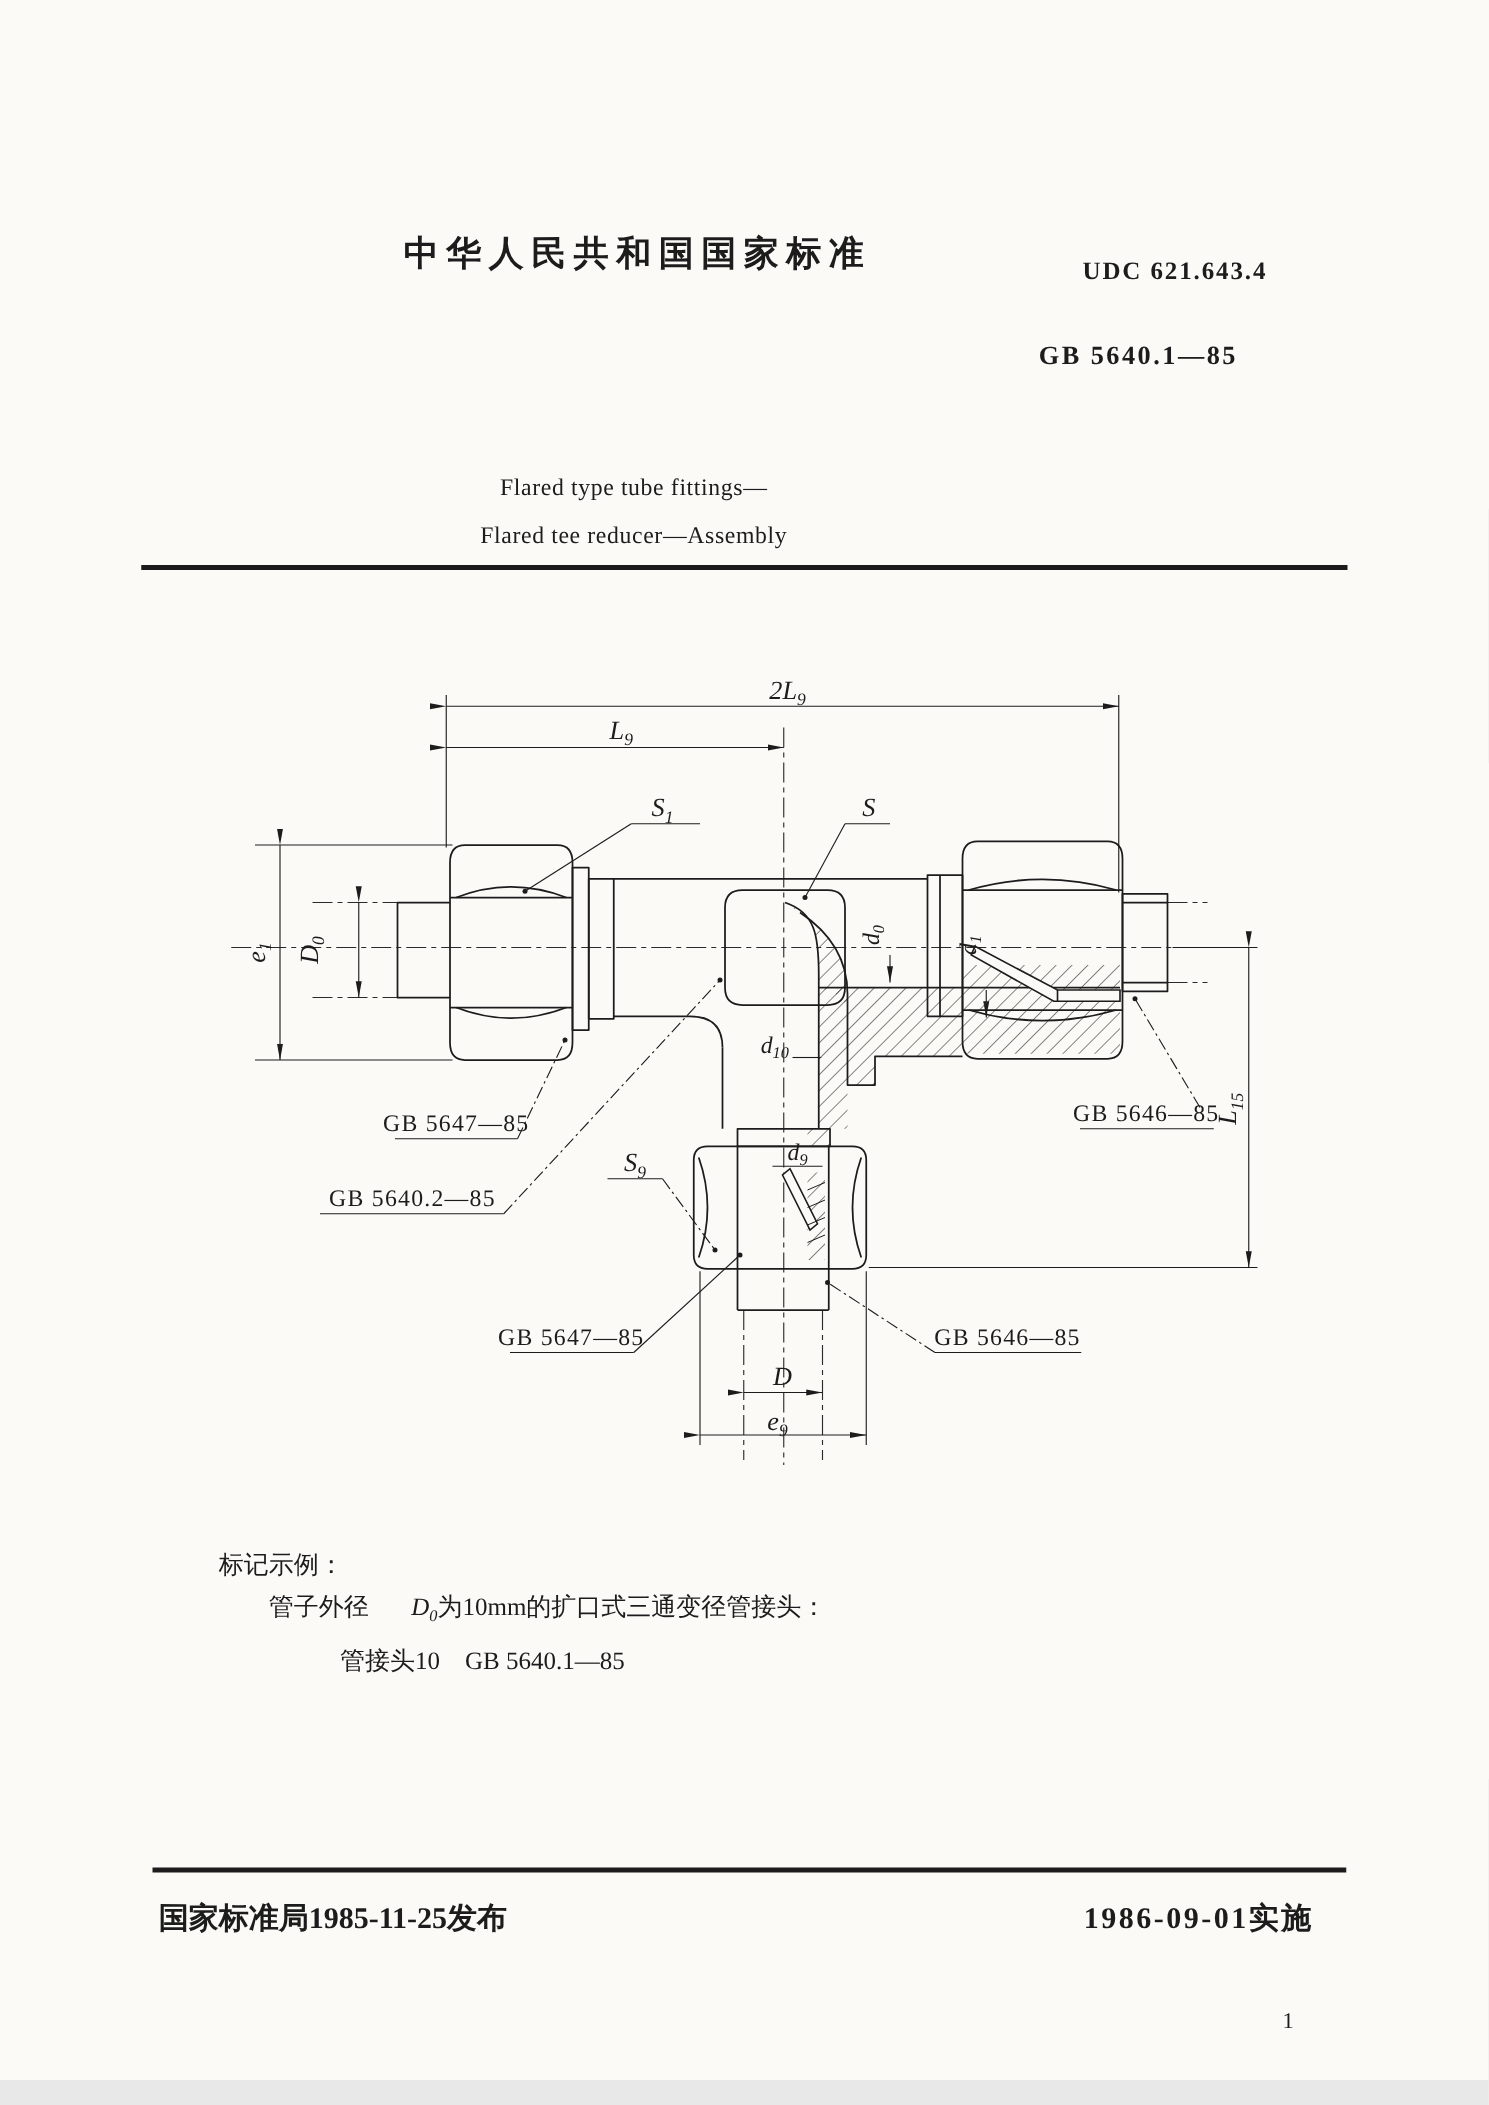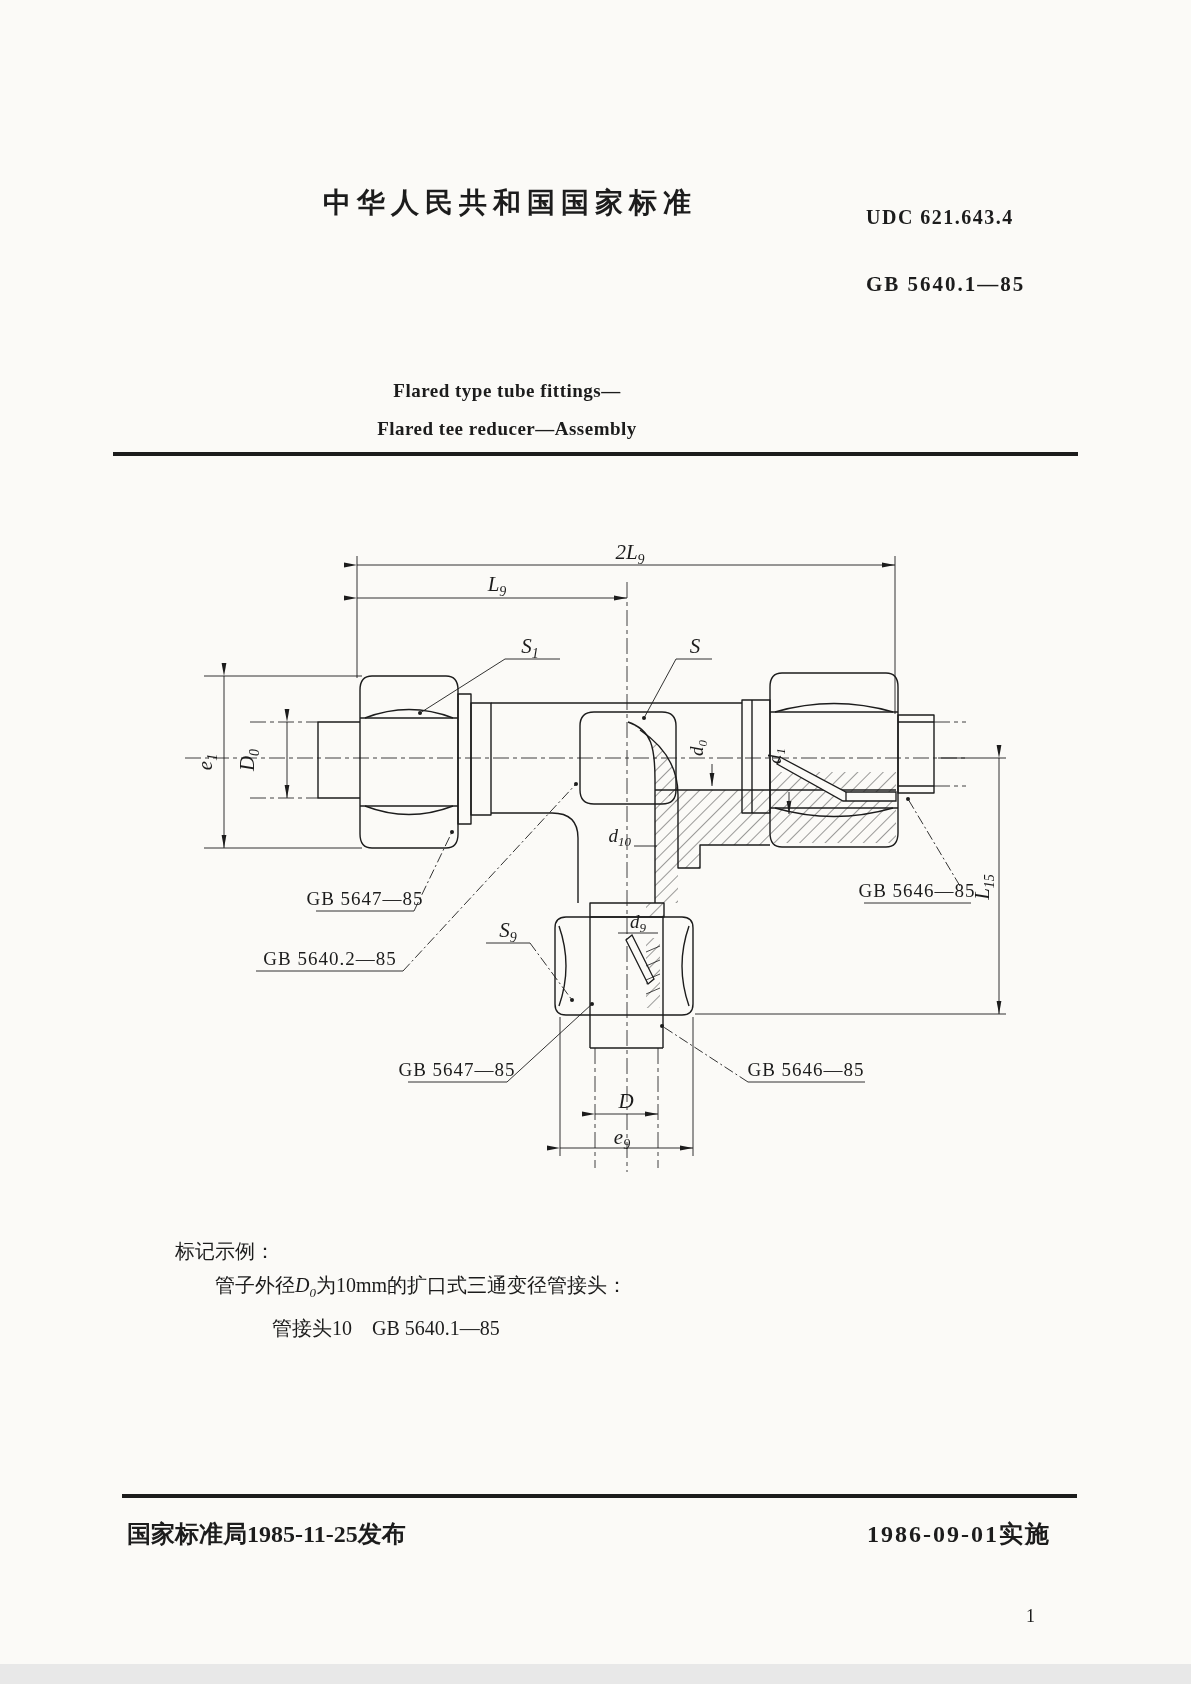--- a/index.html
+++ b/index.html
@@ -12,43 +12,43 @@
     color:#1c1c1c;
     overflow:hidden;
   }
   .abs{position:absolute;white-space:pre;}
   .cx{transform:translateX(-50%);}
   .zh{font-family:"Liberation Serif",serif;}
   .org-line{font-size:28px;font-weight:700;letter-spacing:6px;}
   .udc{font-size:20px;font-weight:700;letter-spacing:1.5px;font-family:"Liberation Serif",serif;margin-top:12px;}
   .stdno{font-size:21px;font-weight:700;letter-spacing:2px;}
   .title-zh{font-size:33px;font-weight:700;letter-spacing:4px;}
-  .title-en{font-size:19px;font-weight:700;letter-spacing:0.5px;}
+  .title-en{font-size:19px;font-weight:400;letter-spacing:0.5px;}
   .rule{position:absolute;background:#1c1c1c;}
   .scope{font-size:21px;letter-spacing:0.5px;}
   .mark-head{font-size:20px;}
   .mark-line{font-size:20px;}
-  .dimvar{font-style:italic;font-family:"Liberation Serif",serif;}
+  .dimvar{font-style:italic;font-family:"Liberation Serif",serif;margin-left:34px;}
   .dimvar sub{font-size:13px;}
   .footer-txt{font-size:24px;font-weight:700;}
   .pageno{font-size:18px;}
   svg text{fill:#1c1c1c;}
   .dimtxt{font:italic 21px "Liberation Serif",serif;}
   .dimtxt-sm{font:italic 19px "Liberation Serif",serif;}
   .gbtxt{font:19px "Liberation Serif",serif;letter-spacing:1px;}
 </style>
 </head>
 <body>
 
 <div id="page">
 
   <div class="abs cx org-line zh" style="left:510px;top:184px;">中华人民共和国国家标准</div>
   <div class="abs udc" style="left:866px;top:194px;">UDC 621.643.4</div>
 
-  <div class="abs stdno" style="left:866px;top:272px;">GB 5640.1—85</div>
+  <div class="abs stdno" style="left:831px;top:272px;">GB 5640.1—85</div>
 
   <div class="abs cx title-en" style="left:507px;top:380px;">Flared type tube fittings—</div>
   <div class="abs cx title-en" style="left:507px;top:418px;">Flared tee reducer—Assembly</div>
 
   <div class="rule" style="left:113px;top:452px;width:965px;height:4px;"></div>
 
 
   <svg style="position:absolute;left:0;top:0;" width="1191" height="1684" viewBox="0 0 1191 1684">
     <defs>
       <marker id="arr" markerUnits="userSpaceOnUse" markerWidth="14" markerHeight="6" refX="13" refY="3" orient="auto">

